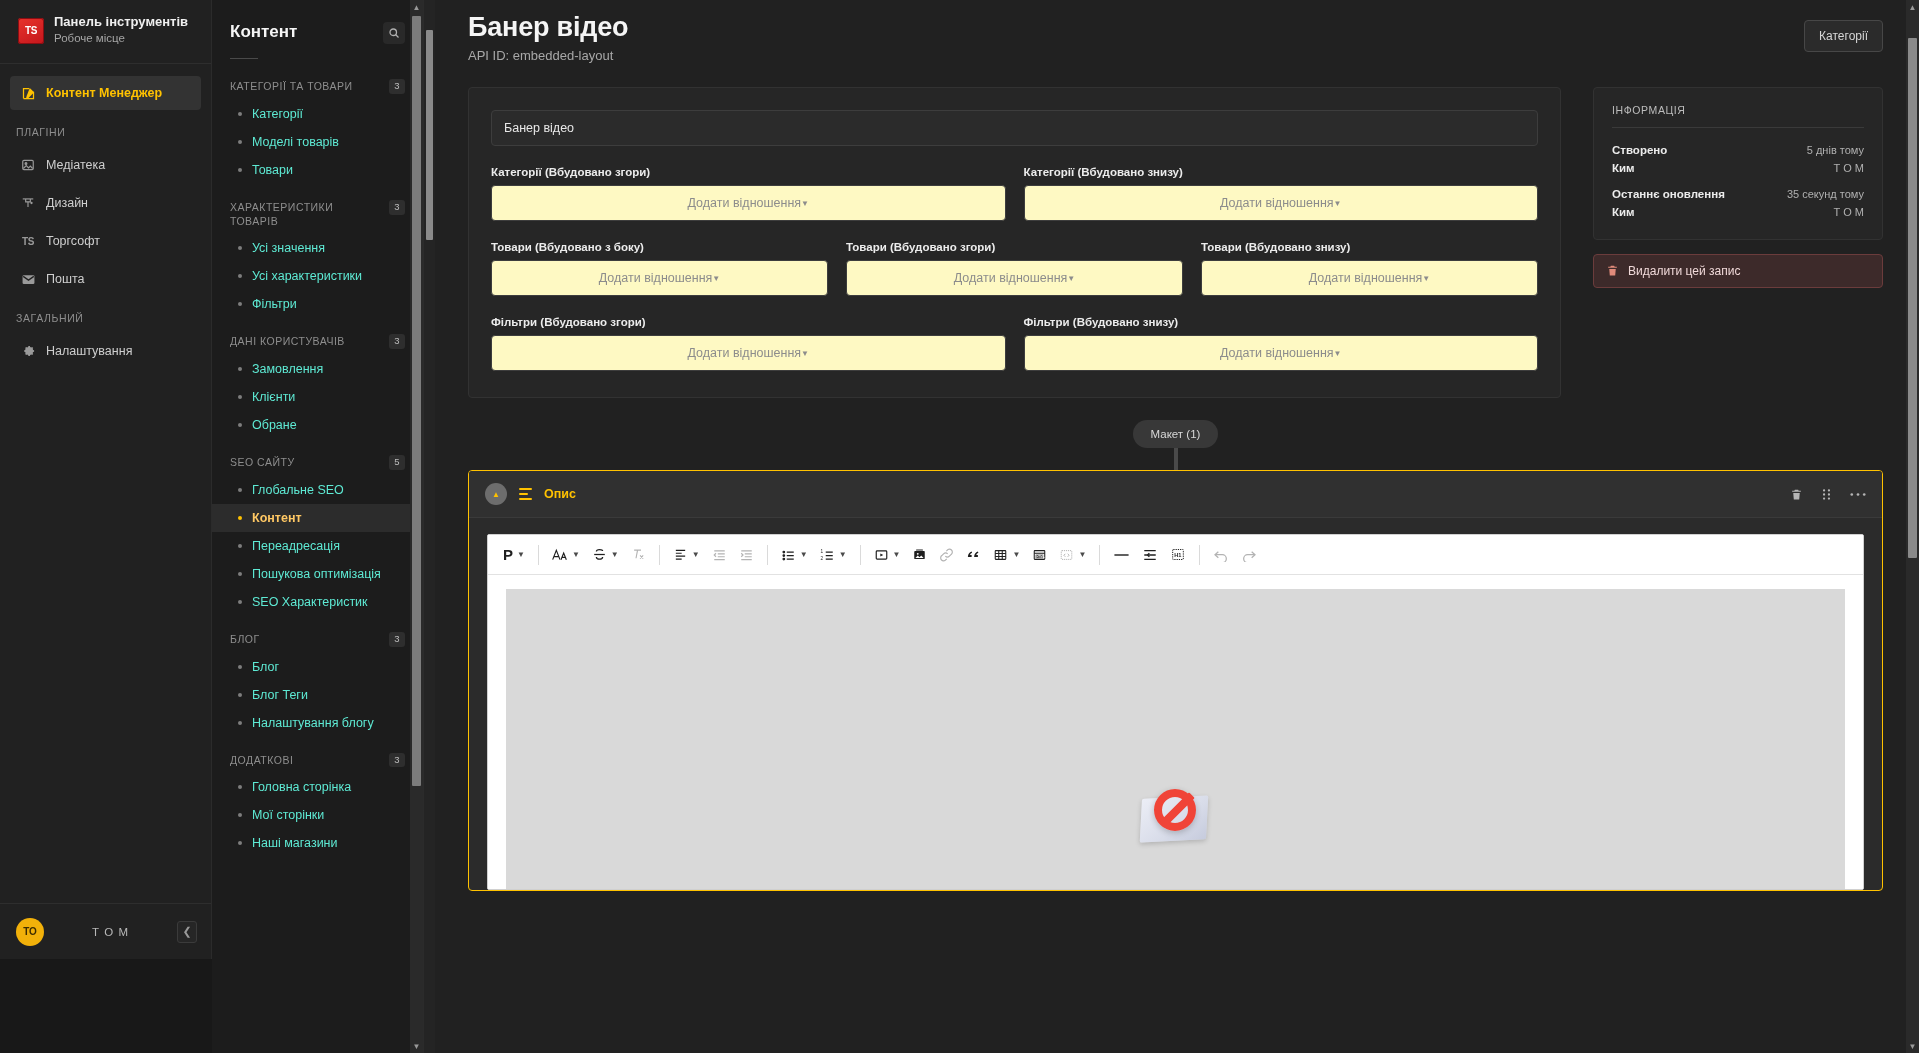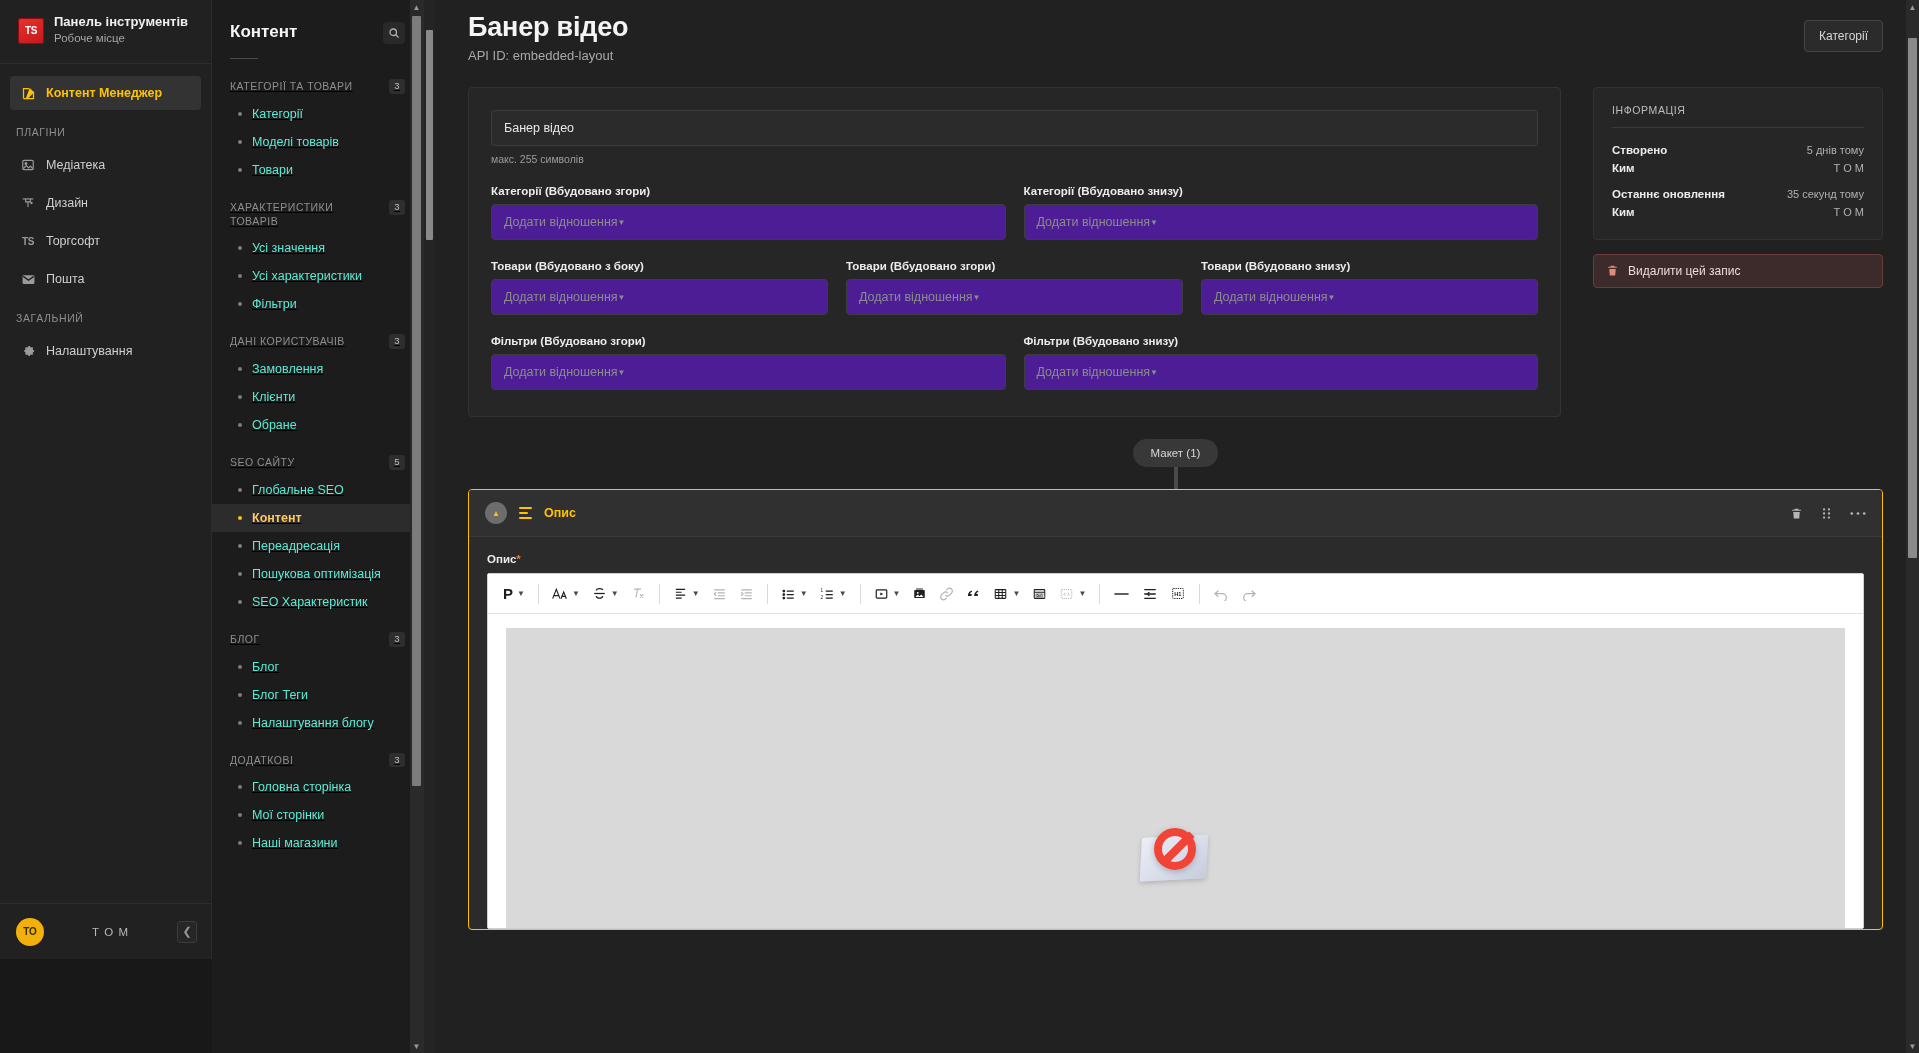--- a/index.html
+++ b/index.html
@@ -79,21 +79,21 @@
     position: relative; overflow: hidden;
   }
   .lp-head { padding: 22px 18px 0 18px; display: flex; align-items: flex-start; justify-content: space-between;}
   .lp-title { color: #f5f5f5; font-size: 17px; font-weight: bold; }
   .lp-search {
     width: 22px; height: 22px; border-radius: 4px; background: #292929;
     display: flex; align-items: center; justify-content: center; cursor: pointer;
     color: #b0b0b0;
   }
   .lp-rule { width: 28px; height: 1px; background: #4a4a4a; margin: 14px 0 4px 18px; }
-  .lp-scroll { height: 990px; overflow: hidden; text-decoration: underline; }
+  .lp-scroll { height: 990px; overflow: hidden; }
   .grp-hd {
     display: flex; align-items: flex-start; justify-content: space-between;
     color: #8e8e8e; font-size: 10.5px; letter-spacing: 0.5px;
     text-transform: uppercase; padding: 16px 18px 6px 18px; line-height: 1.35;
   }
   .grp-count {
     background: #2e2e2e; color: #bdbdbd; border-radius: 3px;
     font-size: 9.5px; padding: 1px 5px; flex: 0 0 auto; margin-left: 6px;
   }
   .lp-item {
@@ -141,23 +141,23 @@
   }
   .fld-label { color: #ececec; font-size: 11.5px; font-weight: bold; margin-bottom: 7px; }
   .fld-label .req { color: #e0803a; }
   .input {
     width: 100%; background: #2b2b2b; border: 1px solid #3d3d3d; border-radius: 4px;
     color: #e8e8e8; font-size: 12.5px; padding: 10px 12px;
     font-family: "Liberation Sans", sans-serif;
   }
   .hint { color: #9c9c9c; font-size: 10.5px; margin-top: 7px; }
   .select {
-    width: 100%; background: #4c1d95; border: 1px solid #3d3d3d; border-radius: 4px;
+    width: 100%; background: #fef9c3; border: 1px solid #3d3d3d; border-radius: 4px;
     color: #8c8c8c; font-size: 12.5px; padding: 10px 12px;
-    display: flex; align-items: center; justify-content: flex-start; cursor: pointer;
+    display: flex; align-items: center; justify-content: center; cursor: pointer;
   }
   .select .caret { color: #8c8c8c; font-size: 8px; }
   .row { display: flex; gap: 18px; margin-top: 20px; }
   .c2 { flex: 1 1 50%; min-width: 0; }
   .c3 { flex: 1 1 33.33%; min-width: 0; }
 
   
   .info-card {
     background: #262626; border: 1px solid #323232; border-radius: 4px;
     padding: 16px 18px 18px 18px;
@@ -492,21 +492,20 @@
           <div class="page-sub">API ID: embedded-layout</div>
         </div>
         <button class="save-btn">Категорії</button>
       </div>
 
       <div class="cols">
 
         <div class="colmain">
           <div class="card">
             <input class="input" type="text" value="Банер відео" style="">
-            <div class="hint">макс. 255 символів</div>
 
             
             <div class="row">
               <div class="c2">
                 <div class="fld-label">Категорії (Вбудовано згори)</div>
                 <div class="select">
                   <span>Додати відношення</span>
                   <span class="caret">▼</span>
                 </div>
               </div>
@@ -632,23 +631,20 @@
                 <svg width="16" height="5" viewBox="0 0 18 5" fill="currentColor">
                   <circle cx="2" cy="2.5" r="1.5"></circle>
                     <circle cx="9" cy="2.5" r="1.5"></circle>
                     <circle cx="16" cy="2.5" r="1.5"></circle>
                 </svg>
               </span>
             </span>
           </div>
 
           <div class="dz-body">
-            <div class="ed-label">
-              <span>Опис</span><span class="req">*</span>
-            </div>
 
             <div class="editor">
               <div class="ed-toolbar">
 
                 <span class="tb">
                     <b style="font-size:15px;">P</b>
                     <i class="cv">▼</i>
                   </span>
                 <span class="tb-sep"></span>
 

